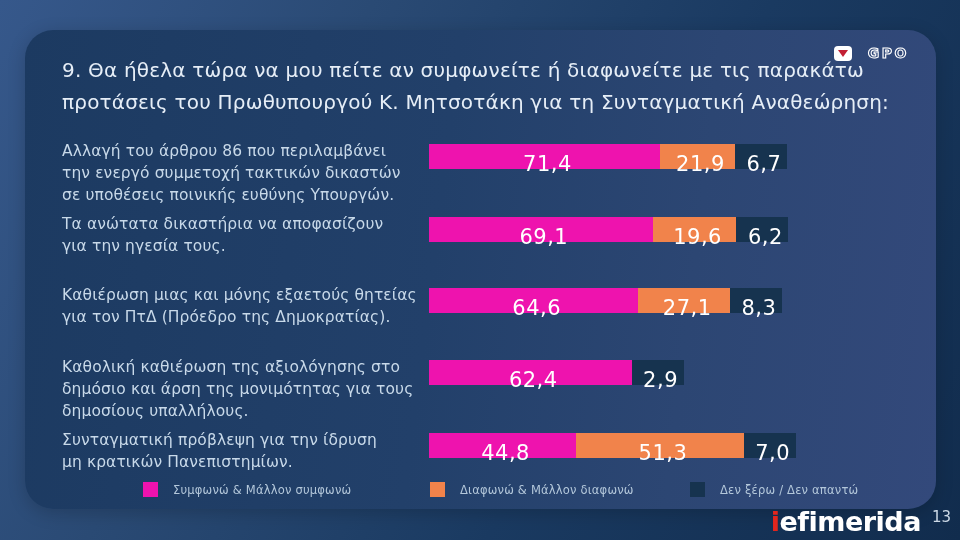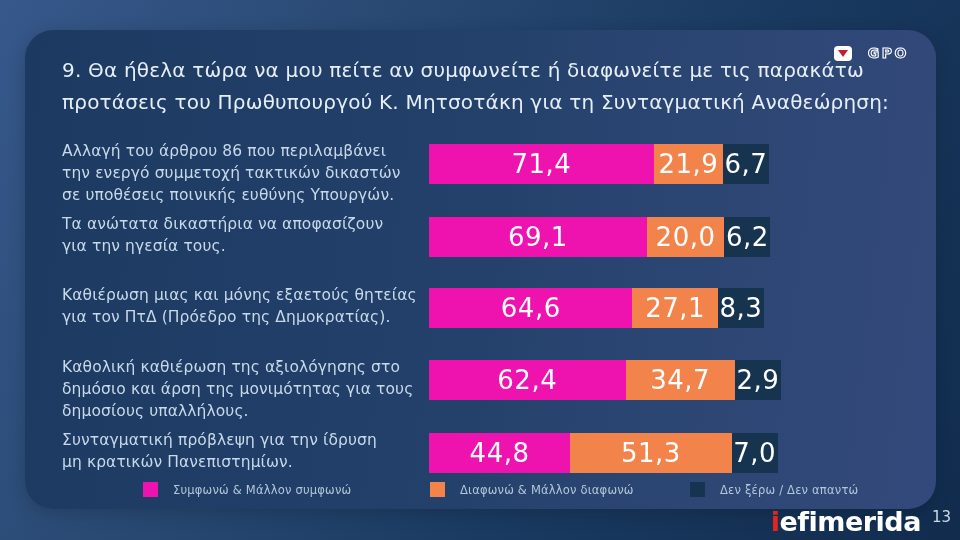--- a/index.html
+++ b/index.html
@@ -34,22 +34,22 @@
   .row:nth-child(2){top:183px;}
   .row:nth-child(3){top:254px;}
   .row:nth-child(4){top:326px;}
   .row:nth-child(5){top:399px;}
   .stmt{
     width:367px;color:#c8d9e9;font-size:15.5px;line-height:1.42;letter-spacing:.1px;
     white-space:nowrap;
   }
   .bar{display:flex;margin-top:4px;height:40px;}
   .seg{
-    height:40px;line-height:40px;text-align:center;color:#ffffff;
-    font-size:26px;font-weight:500;letter-spacing:.5px;overflow:visible;
+    height:25px;line-height:40px;text-align:center;color:#ffffff;
+    font-size:21px;font-weight:500;letter-spacing:.5px;overflow:visible;padding-left:6px;
   }
   
   .legend{position:absolute;left:0;top:452px;width:911px;height:24px;}
   .legend-item{position:absolute;display:flex;align-items:center;gap:15px;}
   .legend-item:nth-child(1){left:118px;}
   .legend-item:nth-child(2){left:405px;}
   .legend-item:nth-child(3){left:665px;}
   .swatch{width:15px;height:15px;flex:0 0 auto;}
   .legend-label{font-size:11.5px;color:#b3c7da;letter-spacing:.2px;white-space:nowrap;}
   
@@ -82,37 +82,36 @@
           <div class="bar">
             <div class="seg" style="width: 224.91px; background: rgb(238, 19, 174);">71,4</div>
             <div class="seg" style="width: 68.985px; background: rgb(241, 131, 75); text-align: center;">21,9</div>
             <div class="seg" style="width: 46px; background: rgb(22, 51, 79);">6,7</div>
           </div>
         </div>
         <div class="row">
           <div class="stmt">Τα ανώτατα δικαστήρια να αποφασίζουν<br>για την ηγεσία τους.</div>
           <div class="bar">
             <div class="seg" style="width: 217.665px; background: rgb(238, 19, 174);">69,1</div>
-            <div class="seg" style="width: 77.805px; background: rgb(241, 131, 75);">20,0</div>
+            <div class="seg" style="width: 77.805px; background: rgb(241, 131, 75);">19,6</div>
             <div class="seg" style="width: 46px; background: rgb(22, 51, 79);">6,2</div>
           </div>
         </div>
         <div class="row">
           <div class="stmt">Καθιέρωση μιας και μόνης εξαετούς θητείας<br>για τον ΠτΔ (Πρόεδρο της Δημοκρατίας).</div>
           <div class="bar">
             <div class="seg" style="width: 203.49px; background: rgb(238, 19, 174);">64,6</div>
             <div class="seg" style="width: 85.365px; background: rgb(241, 131, 75);">27,1</div>
             <div class="seg" style="width: 46px; background: rgb(22, 51, 79);">8,3</div>
           </div>
         </div>
         <div class="row">
           <div class="stmt">Καθολική καθιέρωση της αξιολόγησης στο<br>δημόσιο και άρση της μονιμότητας για τους<br>δημοσίους υπαλλήλους.</div>
           <div class="bar">
             <div class="seg" style="width: 196.56px; background: rgb(238, 19, 174);">62,4</div>
-            <div class="seg" style="width: 109.305px; background: rgb(241, 131, 75);">34,7</div>
             <div class="seg" style="width: 46px; background: rgb(22, 51, 79);">2,9</div>
           </div>
         </div>
         <div class="row">
           <div class="stmt">Συνταγματική πρόβλεψη για την ίδρυση<br>μη κρατικών Πανεπιστημίων.</div>
           <div class="bar">
             <div class="seg" style="width: 141.12px; background: rgb(238, 19, 174);">44,8</div>
             <div class="seg" style="width: 161.595px; background: rgb(241, 131, 75);">51,3</div>
             <div class="seg" style="width: 46px; background: rgb(22, 51, 79);">7,0</div>
           </div>

